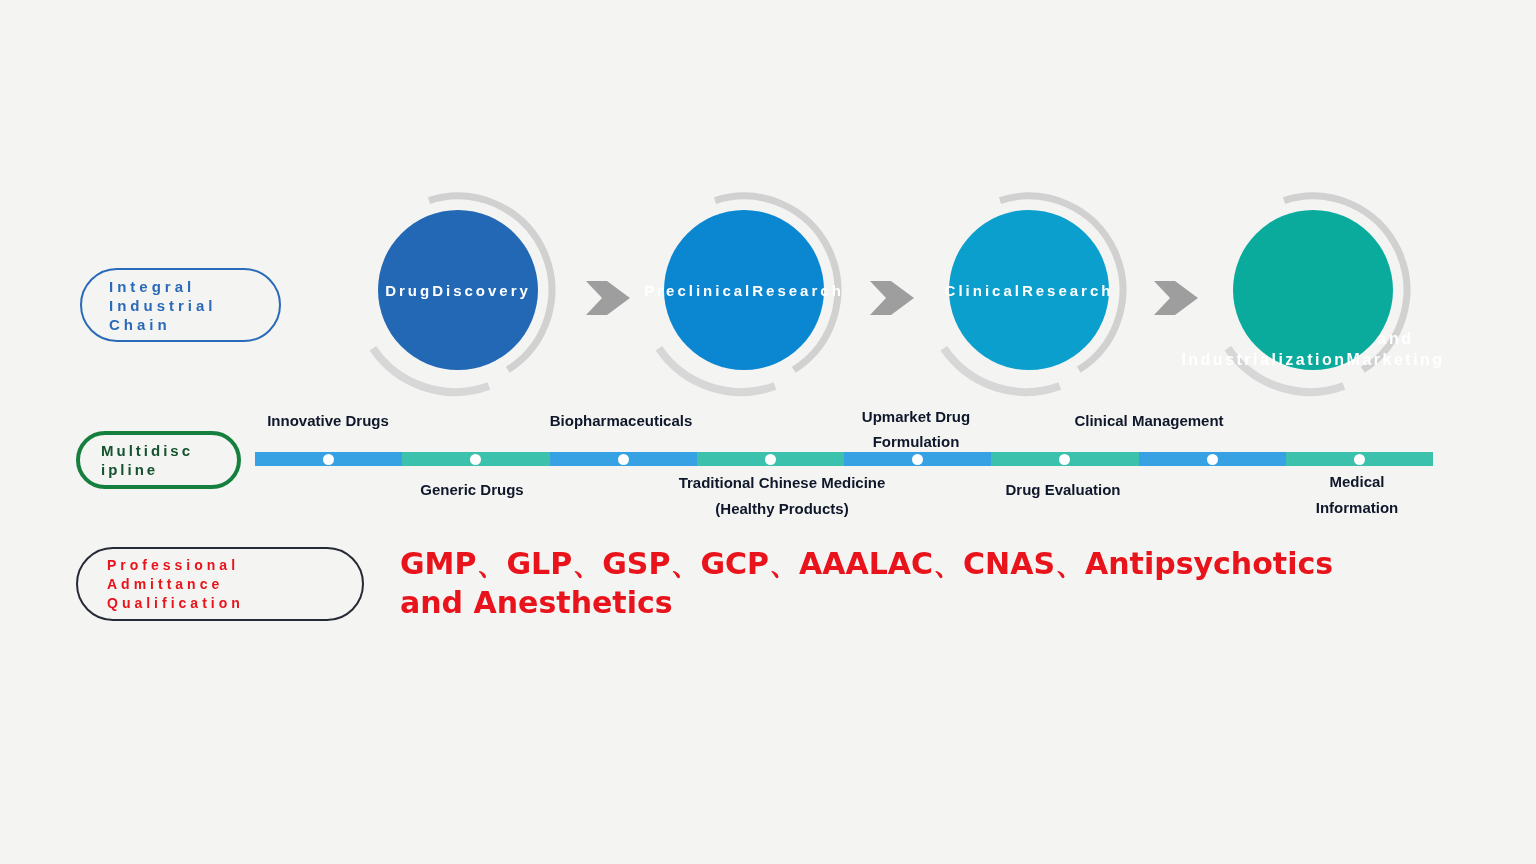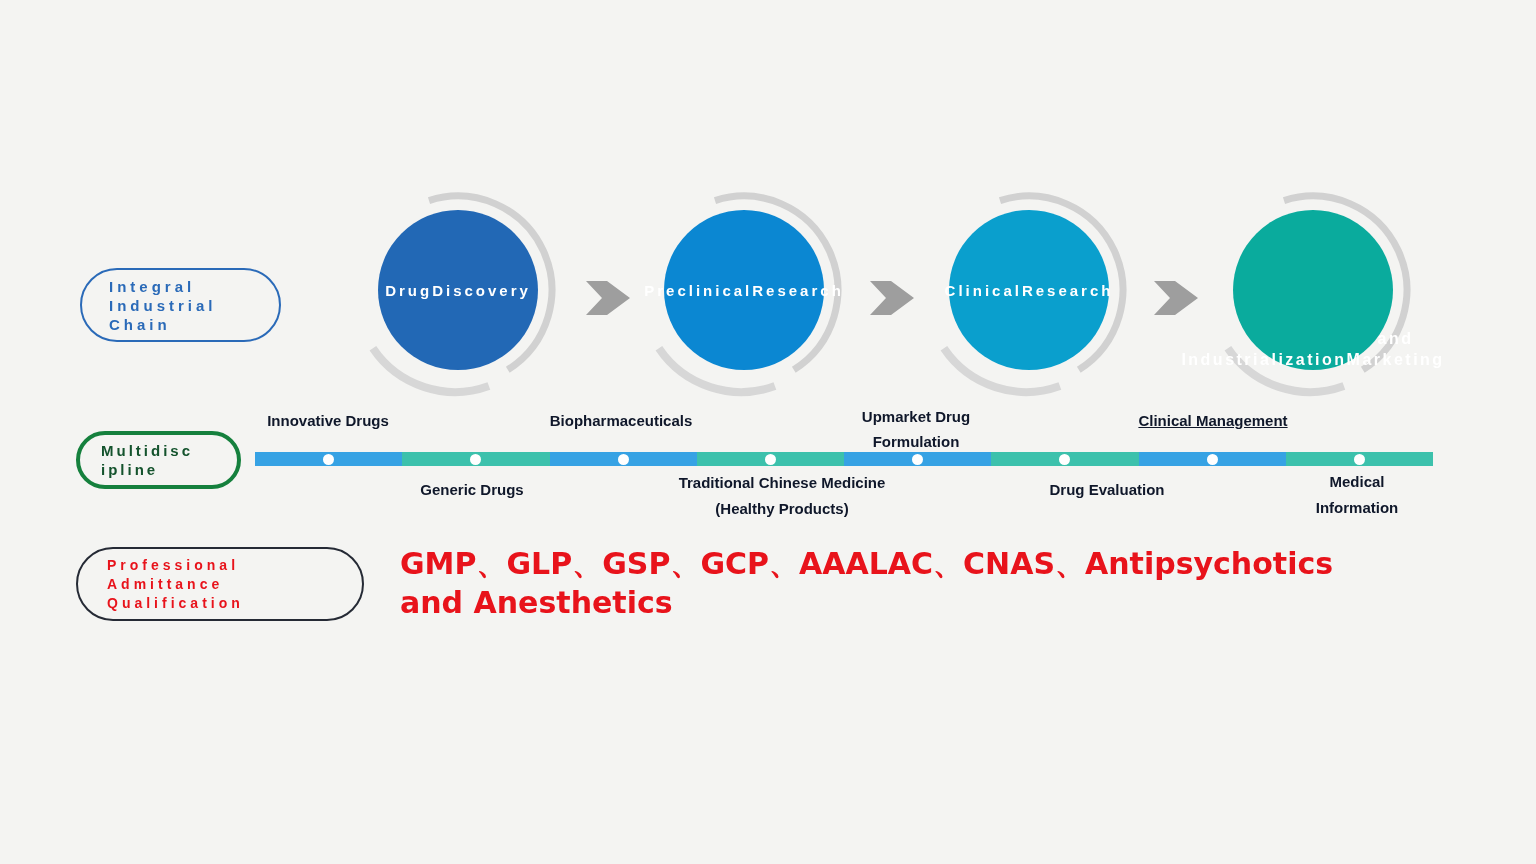--- a/index.html
+++ b/index.html
@@ -78,22 +78,22 @@
     font-size: 15px; font-weight: bold; color: #0f172a;
     text-align: center; white-space: nowrap; line-height: 20px;
   }
   .tl-label span { display: block; }
   .tl-label.twoline { line-height: 26px; }
   .tl-0 { left: 328px; top: 411px; }
   .tl-1 { left: 472px; top: 480px; }
   .tl-2 { left: 621px; top: 411px; }
   .tl-3 { left: 782px; top: 470px; }
   .tl-4 { left: 916px; top: 404px; line-height: 25px; }
-  .tl-5 { left: 1063px; top: 480px; margin-left: 44px; }
-  .tl-6 { left: 1213px; top: 411px; text-decoration: underline; }
+  .tl-5 { left: 1063px; top: 480px; }
+  .tl-6 { left: 1149px; top: 411px; }
   .tl-7 { left: 1357px; top: 469px; }
 
   
   .qual-text {
     position: absolute; left: 400px; top: 544px; width: 960px;
     color: #e8131b; font-weight: bold;
     font-size: 30px; line-height: 39px;
     font-family: "DejaVu Sans", "Liberation Sans", sans-serif;
   }
 </style>

